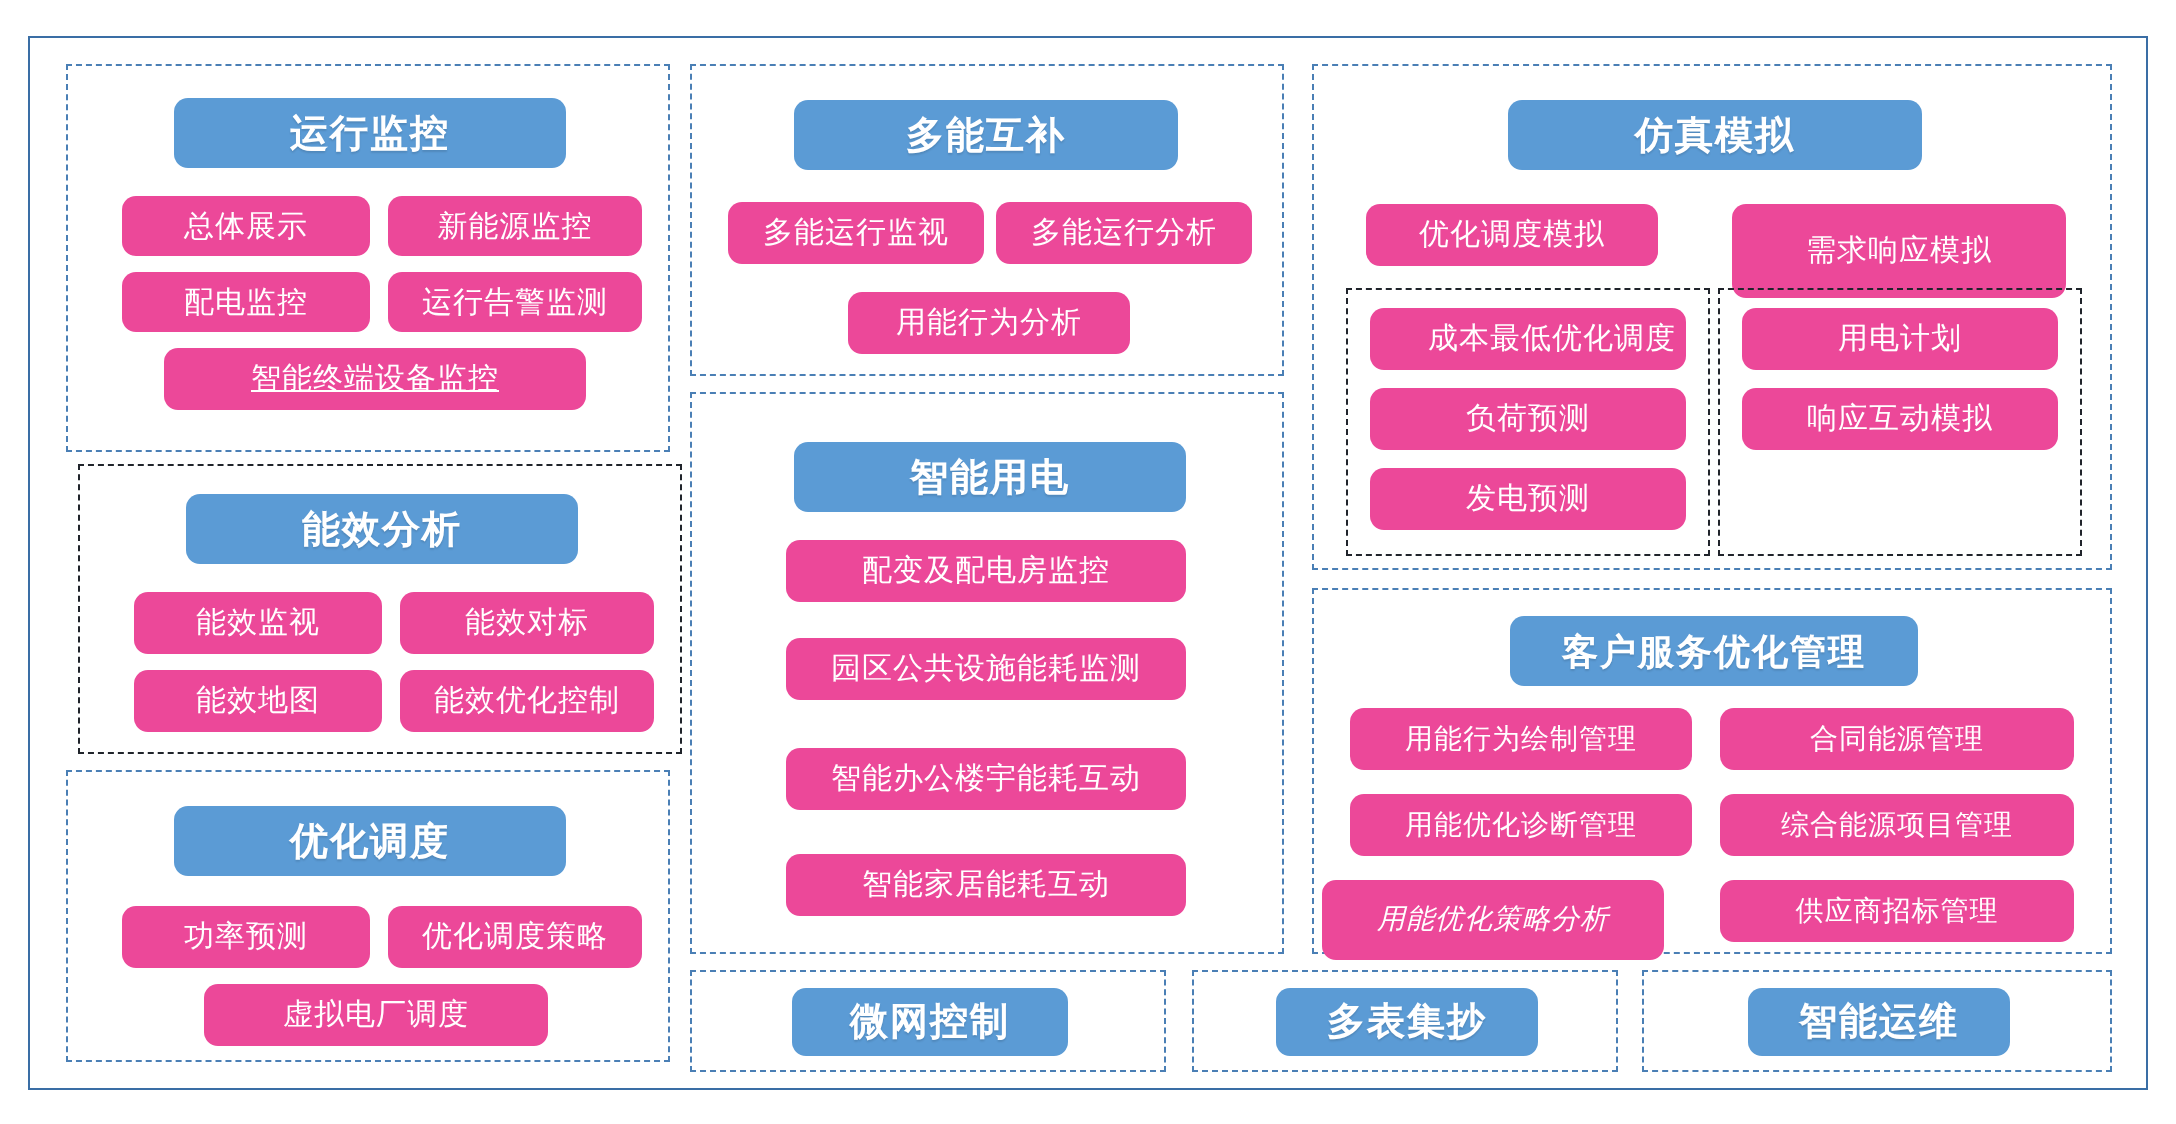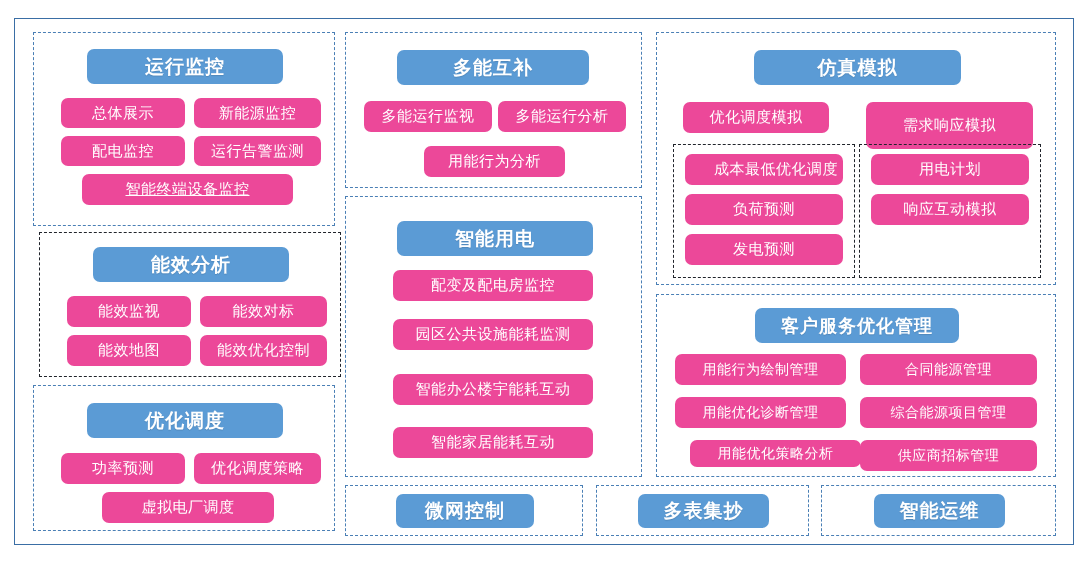--- a/index.html
+++ b/index.html
@@ -152,21 +152,21 @@
 
   <div class="group" style="left:641px; top:275px; width:400px; height:183px;">
     <div class="hdr h2" style="left:98px; top:13px; width:204px; height:35px;">客户服务优化管理</div>
 
     <div class="pill f14" style="left:18px; top:59px; width:171px; height:31px;">用能行为绘制管理</div>
     <div class="pill f14" style="left:203px; top:59px; width:177px; height:31px;">合同能源管理</div>
 
     <div class="pill f14" style="left:18px; top:102px; width:171px; height:31px;">用能优化诊断管理</div>
     <div class="pill f14" style="left:203px; top:102px; width:177px; height:31px;">综合能源项目管理</div>
 
-    <div class="pill f14" style="left:33px; top:145px; width:171px; height:27px;">用能优化策略分析</div>
+    <div class="pill f14" style="left:4px; top:145px; width:171px; height:40px;font-style:italic;">用能优化策略分析</div>
     <div class="pill f14" style="left:203px; top:145px; width:177px; height:31px;">供应商招标管理</div>
   </div>
 
   <div class="group" style="left:330px; top:466px; width:238px; height:51px;">
     <div class="hdr h1" style="left:50px; top:8px; width:138px; height:34px;">微网控制</div>
   </div>
 
   <div class="group" style="left:581px; top:466px; width:213px; height:51px;text-align:center;">
     <div class="hdr h1" style="left:41px; top:8px; width:131px; height:34px;">多表集抄</div>
   </div>

